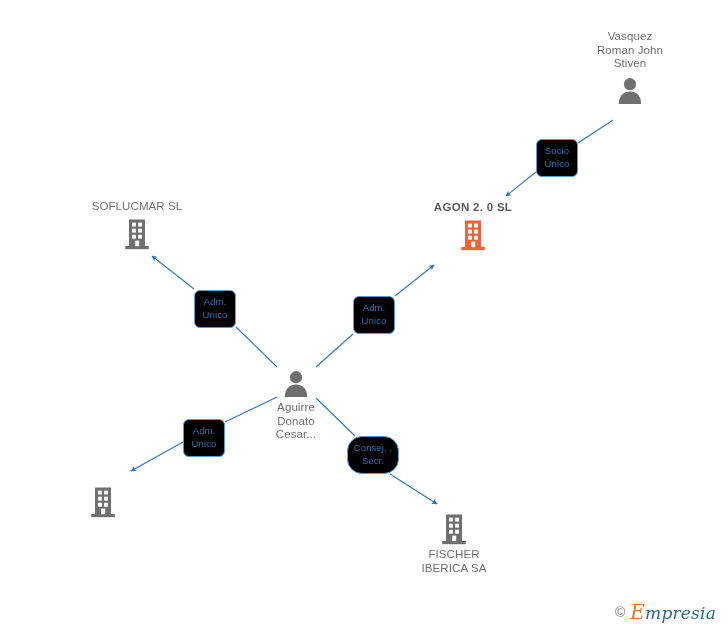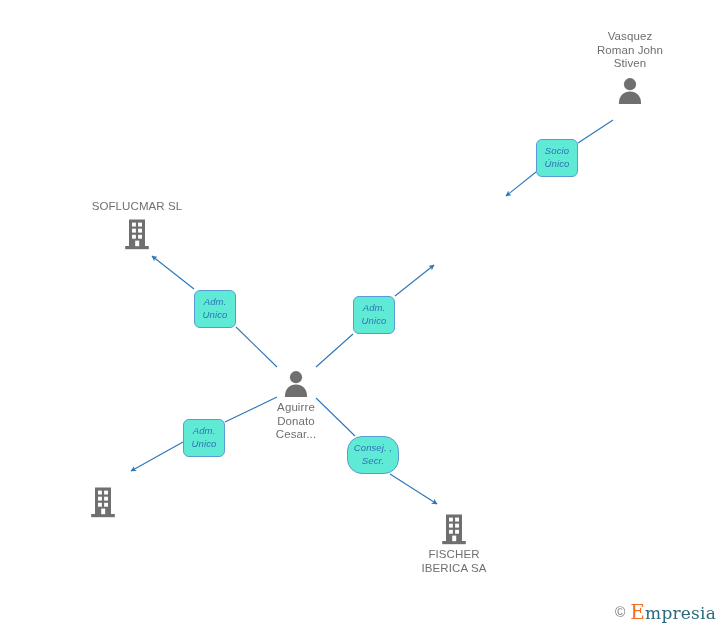--- a/index.html
+++ b/index.html
@@ -50,50 +50,50 @@
     display: block;
     margin: 0 auto;
   }
   .node.label-above .node-icon { margin-top: 4px; }
   .node.label-below .node-label { margin-top: 3px; }
 
   
   .rel-chip {
     position: absolute;
     box-sizing: border-box;
-    background: #5eead4;
+    background: #000000;
     border: 1px solid #5b9bd5;
     border-radius: 6px;
     color: #2e75b6;
     font-size: 9.5px;
     line-height: 13px;
     text-align: center;
     padding: 4px 2px 5px 2px;
     white-space: pre-line;
     letter-spacing: .1px;
-    font-style: italic;
   }
 
   
   #watermark {
     position: absolute;
     right: 12px;
     bottom: 8px;
     display: flex;
     align-items: center;
     gap: 5px;
     user-select: none;
   }
   #watermark .copy {
     font-size: 14px;
     color: #7b7b7b;
     line-height: 1;
   }
   #watermark .brand {
     font-family: "DejaVu Serif", serif;
+    font-style: italic;
     font-size: 17px;
     color: #2b6a7e;
     line-height: 1;
     letter-spacing: .2px;
   }
   #watermark .brand .cap {
     color: #ef7124;
     font-size: 20px;
   }
 </style>
@@ -125,20 +125,34 @@
   <div class="node label-above" style="left:630px; top:30px;">
     <div class="node-label">Vasquez
 Roman John
 Stiven</div>
     <svg class="node-icon" width="30" height="30" viewBox="0 0 30 30">
       <circle cx="15" cy="9.2" r="6.1" fill="#6f6f6f"></circle>
       <path d="M3.9 29 C3.9 20.3 8.9 16.6 15 16.6 C21.1 16.6 26.1 20.3 26.1 29 Z" fill="#6f6f6f"></path>
     </svg>
   </div>
 
+  <div class="node label-above" style="left:473px; top:201px;">
+    <div class="node-label bold">AGON 2. 0  SL</div>
+    <svg class="node-icon" width="30" height="32" viewBox="0 0 30 32">
+      <rect x="7" y="1.5" width="16" height="27" fill="#f4613a"></rect>
+      <rect x="3.2" y="28" width="23.6" height="3.2" fill="#f4613a"></rect>
+      <rect x="10" y="4.6" width="3.9" height="3.9" fill="#ffffff"></rect>
+      <rect x="16.1" y="4.6" width="3.9" height="3.9" fill="#ffffff"></rect>
+      <rect x="10" y="10.7" width="3.9" height="3.9" fill="#ffffff"></rect>
+      <rect x="16.1" y="10.7" width="3.9" height="3.9" fill="#ffffff"></rect>
+      <rect x="10" y="16.8" width="3.9" height="3.9" fill="#ffffff"></rect>
+      <rect x="16.1" y="16.8" width="3.9" height="3.9" fill="#ffffff"></rect>
+      <rect x="13.2" y="22.6" width="4" height="5.6" fill="#ffffff"></rect>
+    </svg>
+  </div>
 
   <div class="node label-below" style="left:296px; top:368px;">
     <svg class="node-icon" width="30" height="30" viewBox="0 0 30 30">
       <circle cx="15" cy="9.2" r="6.1" fill="#6f6f6f"></circle>
       <path d="M3.9 29 C3.9 20.3 8.9 16.6 15 16.6 C21.1 16.6 26.1 20.3 26.1 29 Z" fill="#6f6f6f"></path>
     </svg>
     <div class="node-label">Aguirre
 Donato
 Cesar...</div>
   </div>

